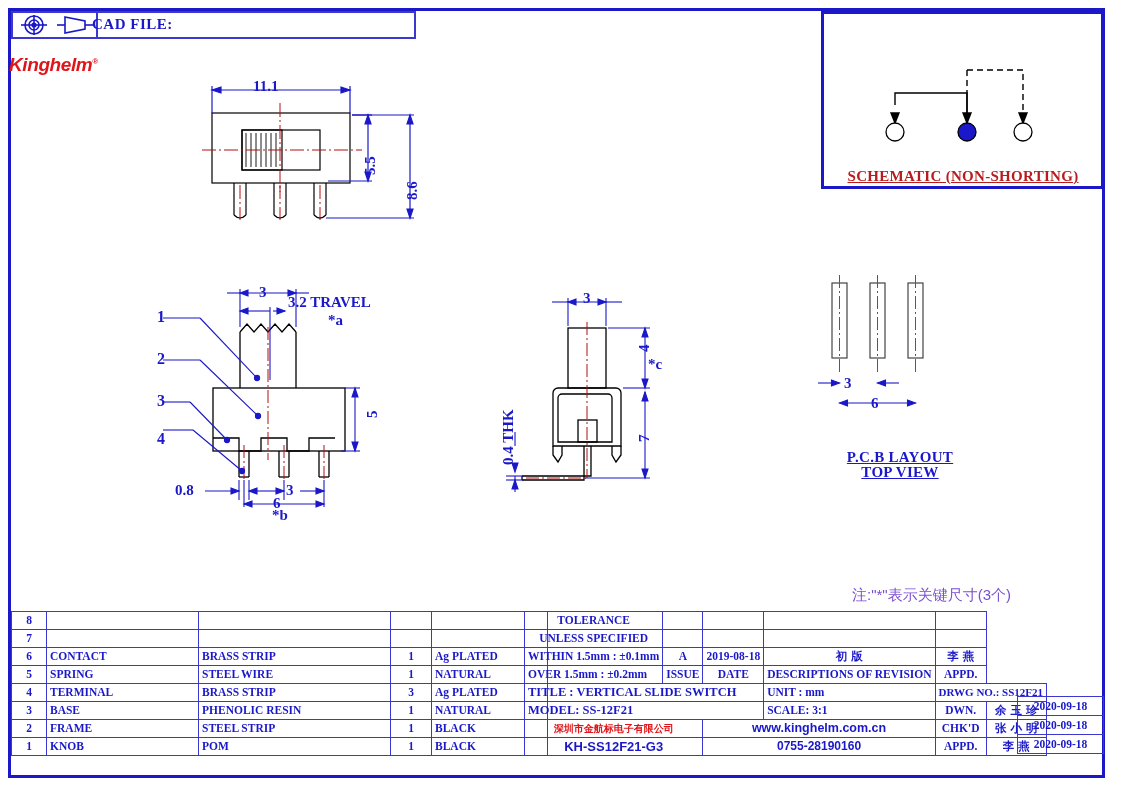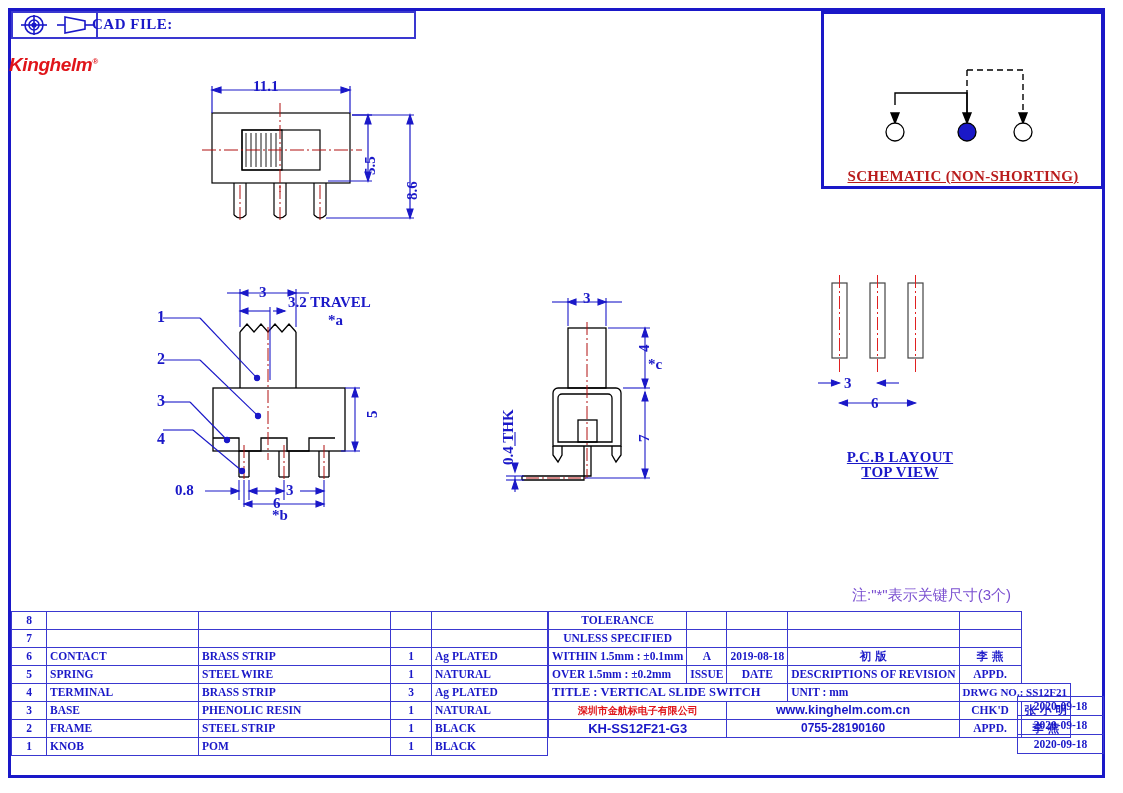--- a/index.html
+++ b/index.html
@@ -349,21 +349,21 @@
     <tr>
       <td class="ctr">1</td>
       <td>KNOB</td>
       <td>POM</td>
       <td class="ctr">1</td>
       <td>BLACK</td>
     </tr>
   </tbody>
 </table>
 
-<table class="tb" style="left:548px;top:611px;width:472px">
+<table class="tb" style="left:524px;top:611px;width:472px">
   <tbody>
     <tr>
       <td class="ctr" style="width:138px">TOLERANCE</td>
       <td class="ctr" style="width:40px"></td>
       <td class="ctr" style="width:76px"></td>
       <td class="ctr" style="width:193px"></td>
       <td class="ctr" style="width:66px"></td>
       <td class="ctr" style="width:43px;border:none"></td>
     </tr>
     <tr>
@@ -389,20 +389,26 @@
       <td class="ctr">DESCRIPTIONS  OF  REVISION</td>
       <td class="ctr">APPD.</td>
       <td style="border:none"></td>
     </tr>
     <tr>
       <td colspan="3" style="font-size:12.5px">TITLE :    VERTICAL  SLIDE  SWITCH</td>
       <td style="width:88px">UNIT :    mm</td>
       <td colspan="2" style="font-size:11px">DRWG NO.: SS12F21</td>
     </tr>
     <tr>
+      <td colspan="3" style="font-size:12.5px">MODEL:   SS-12F21</td>
+      <td>SCALE:   3:1</td>
+      <td class="ctr" style="width:48px">DWN.</td>
+      <td class="ctr cn" style="width:90px">余 玉 珍</td>
+    </tr>
+    <tr>
       <td colspan="2" class="ctr cn red" style="font-size:10px;color:#e0151a">深圳市金航标电子有限公司</td>
       <td colspan="2" class="ctr bluebold" style="font-size:12.5px">www.kinghelm.com.cn</td>
       <td class="ctr">CHK'D</td>
       <td class="ctr cn">张 小 明</td>
     </tr>
     <tr>
       <td colspan="2" class="ctr bluebold" style="font-size:13px">KH-SS12F21-G3</td>
       <td colspan="2" class="ctr bluebold" style="font-size:12px">0755-28190160</td>
       <td class="ctr">APPD.</td>
       <td class="ctr cn">李   燕</td>

